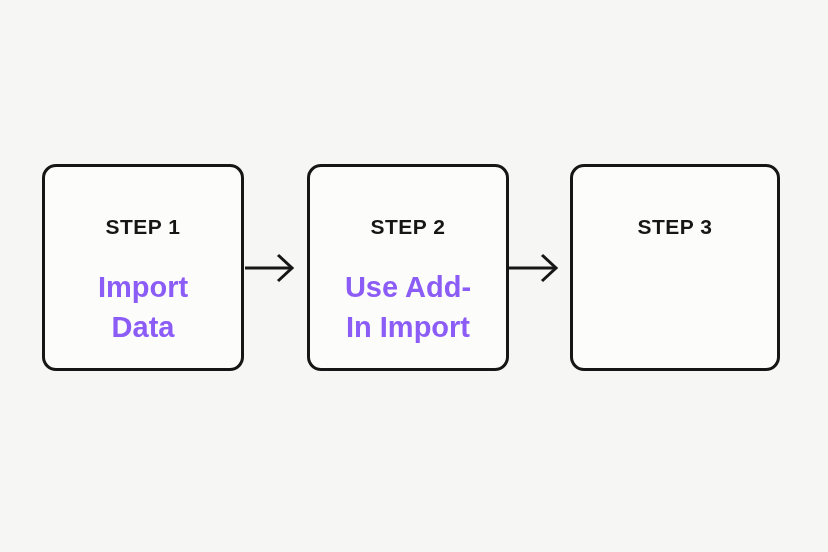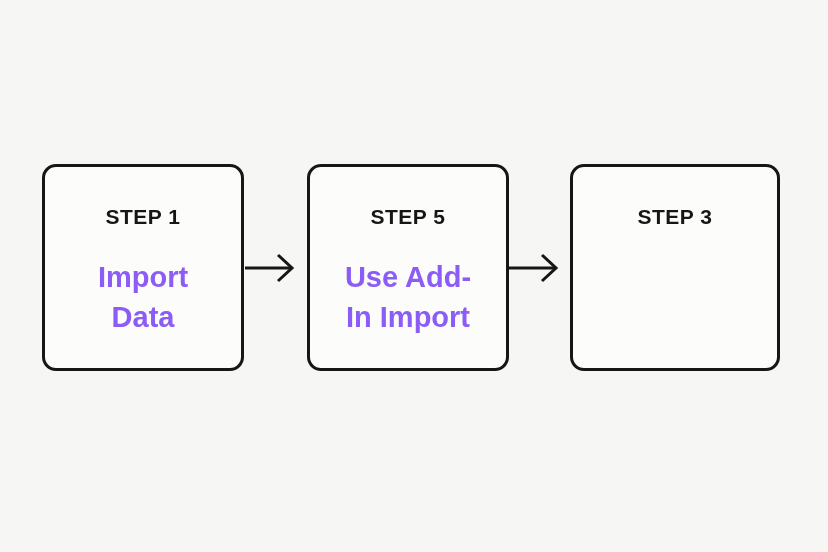--- a/index.html
+++ b/index.html
@@ -17,21 +17,21 @@
   .step-box {
     position: absolute;
     top: 164px;
     height: 207px;
     background: #fcfcfb;
     border: 3px solid #161616;
     border-radius: 14px;
     display: flex;
     flex-direction: column;
     align-items: center;
-    padding-top: 38px;
+    padding-top: 48px;
   }
   .box-1 { left: 42px;  width: 202px; }
   .box-2 { left: 307px; width: 202px; }
   .box-3 { left: 570px; width: 210px; }
   .step-label {
     font-size: 21px;
     font-weight: 700;
     letter-spacing: 0.5px;
     line-height: 24px;
     color: #161616;
@@ -67,21 +67,21 @@
   </div>
 
   <div class="arrow arrow-1">
     <svg width="50" height="40" viewBox="0 0 50 40" fill="none">
       <line x1="0" y1="20" x2="45" y2="20" stroke="#161616" stroke-width="3"></line>
       <polyline points="33,7 47,20 33,33" stroke="#161616" stroke-width="3" fill="none" stroke-linejoin="miter"></polyline>
     </svg>
   </div>
 
   <div class="step-box box-2">
-    <div class="step-label">STEP 5</div>
+    <div class="step-label">STEP 2</div>
     <div class="step-title">Use Add-
 In Import</div>
   </div>
 
   <div class="arrow arrow-2">
     <svg width="50" height="40" viewBox="0 0 50 40" fill="none">
       <line x1="0" y1="20" x2="45" y2="20" stroke="#161616" stroke-width="3"></line>
       <polyline points="33,7 47,20 33,33" stroke="#161616" stroke-width="3" fill="none" stroke-linejoin="miter"></polyline>
     </svg>
   </div>

